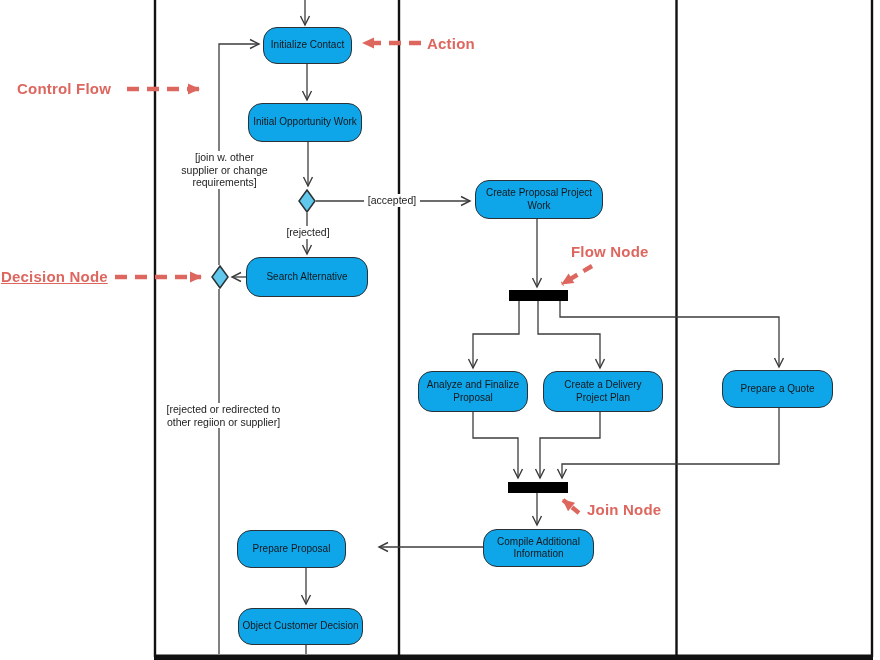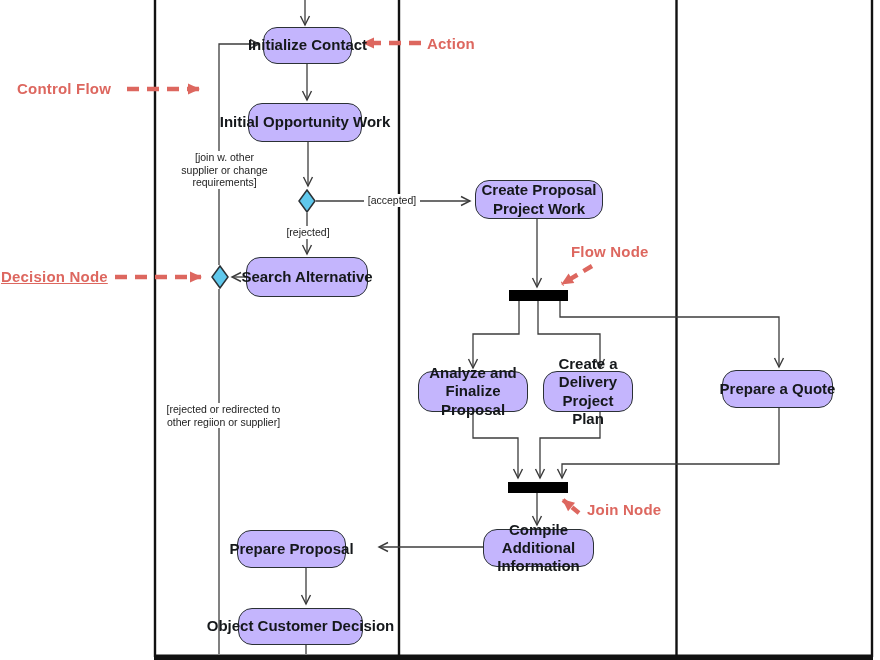--- a/index.html
+++ b/index.html
@@ -3,22 +3,22 @@
 <meta charset="utf-8">
 <style>
   html,body{margin:0;padding:0;background:#fff;}
   #stage{
     position:relative;width:880px;height:660px;background:#fff;overflow:hidden;
     font-family:"Liberation Sans",sans-serif;
   }
   #wires{position:absolute;left:0;top:0;z-index:1;}
   .node{
     position:absolute;z-index:2;display:flex;align-items:center;justify-content:center;
-    text-align:center;background:#c4b5fd;border:1.6px solid #2B3135;border-radius:14px;
-    font-size:15px;line-height:1.22;color:#15181b;box-sizing:border-box;padding:2px 4px;font-weight:bold;
+    text-align:center;background:#0ea5e9;border:1.6px solid #2B3135;border-radius:14px;
+    font-size:10px;line-height:1.22;color:#15181b;box-sizing:border-box;padding:2px 4px;
   }
   .one-line{white-space:nowrap;}
   .bar{position:absolute;z-index:2;background:#000;}
   .diamond{position:absolute;z-index:2;}
   .guard{
     position:absolute;z-index:3;background:#fff;color:#1c1c1c;font-size:10.5px;
     line-height:1.2;text-align:center;
   }
   .anno{
     position:absolute;z-index:4;color:#DD675F;font-weight:bold;font-size:15px;
@@ -77,21 +77,21 @@
       <path d="M592,266 L562,284" stroke-dasharray="10 7" marker-end="url(#mRed)"></path>
       <path d="M579,513 L563,500" stroke-dasharray="9 6" marker-end="url(#mRed)"></path>
     </g>
   </svg>
 
   <div class="node one-line" style="left:263px;top:27px;width:89px;height:37px;">Initialize Contact</div>
   <div class="node one-line" style="left:248px;top:103px;width:114px;height:39px;">Initial Opportunity Work</div>
   <div class="node" style="left:475px;top:180px;width:128px;height:39px;">Create Proposal Project Work</div>
   <div class="node one-line" style="left:246px;top:257px;width:122px;height:40px;">Search Alternative</div>
   <div class="node" style="left:418px;top:371px;width:110px;height:41px;">Analyze and Finalize Proposal</div>
-  <div class="node" style="left:543px;top:371px;width:90px;height:41px;">Create a Delivery Project Plan</div>
+  <div class="node" style="left:543px;top:371px;width:120px;height:41px;">Create a Delivery Project Plan</div>
   <div class="node one-line" style="left:722px;top:370px;width:111px;height:38px;">Prepare a Quote</div>
   <div class="node" style="left:483px;top:529px;width:111px;height:38px;">Compile Additional Information</div>
   <div class="node one-line" style="left:237px;top:530px;width:109px;height:38px;">Prepare Proposal</div>
   <div class="node one-line" style="left:238px;top:608px;width:125px;height:37px;">Object Customer Decision</div>
 
   <div class="diamond" style="left:298px;top:189px;">
     <svg width="18" height="24">
       <polygon points="9,1 17,12 9,23 1,12" fill="#5FC8EC" stroke="#2B3135" stroke-width="1.5"></polygon>
     </svg>
   </div>

